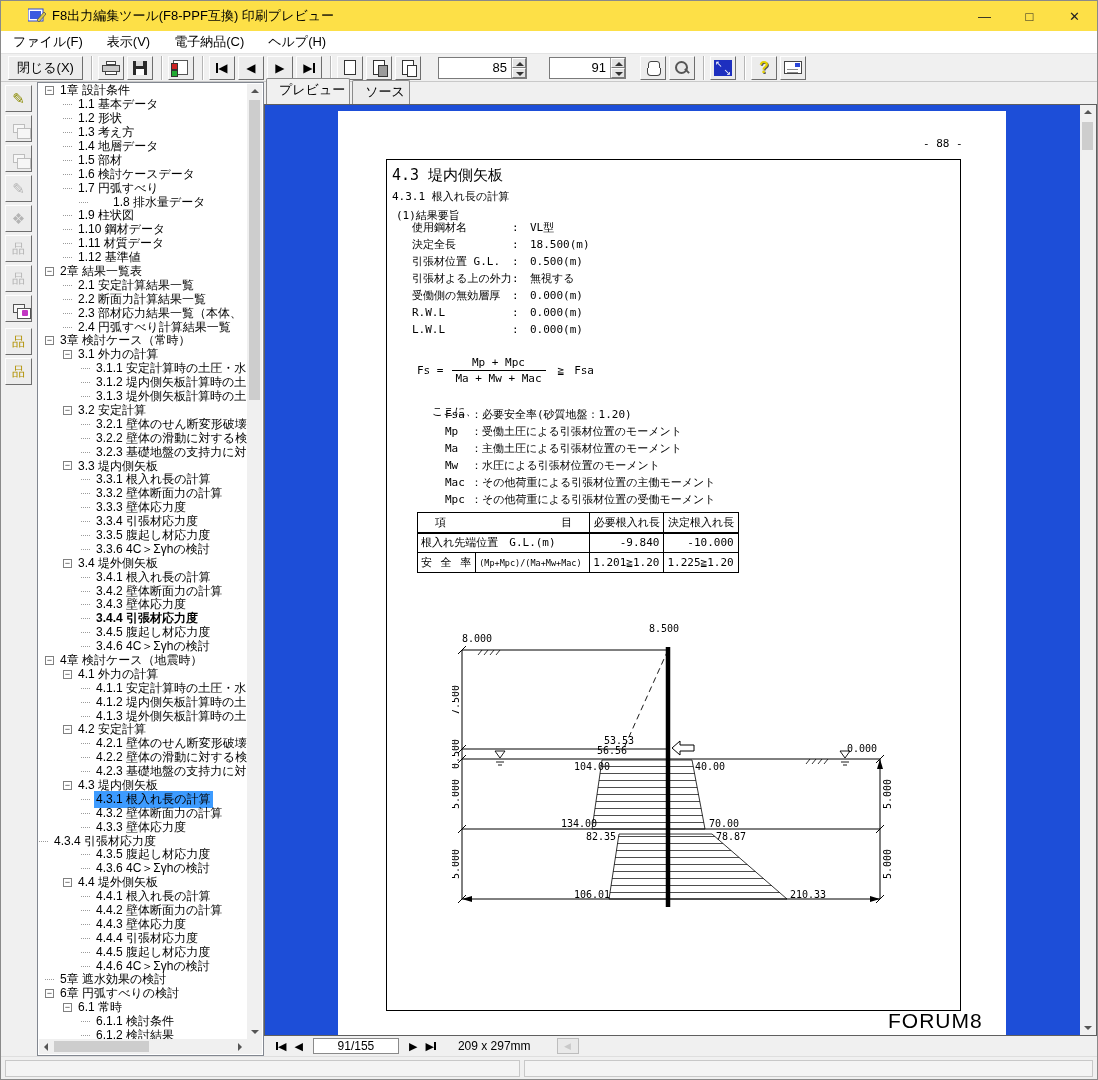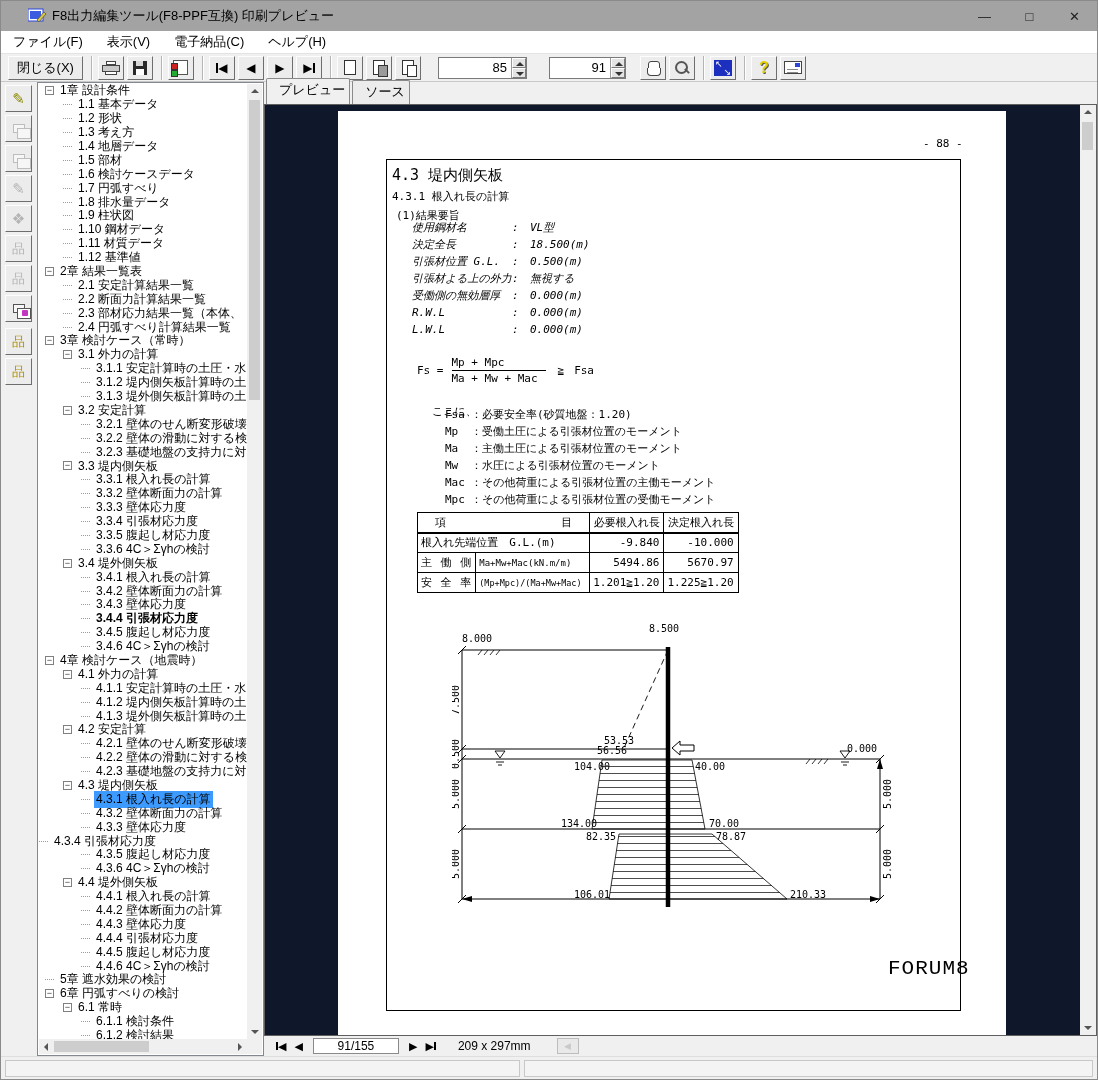--- a/index.html
+++ b/index.html
@@ -1,20 +1,20 @@
 <!DOCTYPE html>
 <html><head>
 <meta charset="utf-8">
 <style>
   * { margin:0; padding:0; box-sizing:border-box; }
   html,body { width:1098px; height:1080px; }
   body { position:relative; background:#f0f0f0; font-family:"Liberation Sans",sans-serif; color:#000; overflow:hidden; border:1px solid #8a8a8a; }
 
   
-  .titlebar{position:absolute;left:0;top:0;right:0;height:30px;background:#a3a3a3;display:flex;align-items:center;}
+  .titlebar{position:absolute;left:0;top:0;right:0;height:30px;background:#fde047;display:flex;align-items:center;}
   .appicon{margin-left:27px;width:18px;height:16px;position:relative;flex:0 0 auto;}
   .title-text{margin-left:6px;font-size:13px;}
   .wincontrols{margin-left:auto;display:flex;height:30px;}
   .winbtn{width:45px;height:30px;display:flex;align-items:center;justify-content:center;font-size:13px;color:#222;}
   
   .menubar{position:absolute;left:0;top:30px;right:0;height:22px;background:#fff;display:flex;align-items:center;font-size:13px;}
   .menuitem{padding:2px 12px;}
   
   .toolbar{position:absolute;left:0;top:52px;right:0;height:29px;background:#f0f0f0;border-top:1px solid #e3e3e3;border-bottom:1px solid #c9c9c9;display:flex;align-items:center;padding-left:7px;}
   .tbtn{height:24px;min-width:26px;background:#ececec;border:1px solid;border-color:#fdfdfd #6e6e6e #6e6e6e #fdfdfd;display:flex;align-items:center;justify-content:center;margin-right:3px;font-size:13px;}
@@ -83,39 +83,39 @@
   .sb-down::after{border-top-color:#555;top:6px;}
   .sb-left::after{border-right-color:#555;left:1px;}
   .sb-right::after{border-left-color:#555;left:6px;}
   .sb-thumb-v{position:absolute;left:2px;width:11px;background:#cdcdcd;}
   .sb-thumb-h{height:11px;margin-top:2px;background:#cdcdcd;}
   
   .rightpanel{position:absolute;left:263px;top:81px;right:0;bottom:23px;}
   .tabs{position:absolute;left:2px;top:0;height:22px;display:flex;align-items:flex-end;}
   .tab{border:1px solid #8a8a8a;border-bottom:none;background:#ececec;font-size:13px;padding:2px 4px 3px 12px;margin-right:2px;border-radius:2px 2px 0 0;}
   .tab.active{background:#f0f0f0;padding-bottom:5px;position:relative;z-index:2;}
-  .preview{position:absolute;left:0;top:22px;right:0;bottom:20px;background:#0f172a;border:1px solid #5f5f5f;overflow:hidden;}
+  .preview{position:absolute;left:0;top:22px;right:0;bottom:20px;background:#1d4ed8;border:1px solid #5f5f5f;overflow:hidden;}
   .pv-vscroll{position:absolute;top:0;right:0;bottom:0;width:16px;background:#f0f0f0;}
   .pv-vscroll .sb-arrow{position:absolute;left:0;}
   
   .page{position:absolute;left:73px;top:6px;width:668px;height:926px;background:#fff;font-family:"DejaVu Sans Mono","DejaVu Sans",monospace;}
   .pageno{position:absolute;left:585px;top:26px;font-size:11px;}
   .contentbox{position:absolute;left:48px;top:48px;width:575px;height:852px;border:1px solid #000;}
-  .forum8{position:absolute;left:550px;top:846px;font-family:Liberation Mono, monospace;font-size:21px;letter-spacing:1px;}
+  .forum8{position:absolute;left:550px;top:898px;font-family:Liberation Sans, sans-serif;font-size:21px;letter-spacing:1px;}
   .doc-h1{position:absolute;left:5px;top:6px;font-size:15px;}
   .doc-h2{position:absolute;left:5px;top:29px;font-size:11px;}
   .doc-h3{position:absolute;left:9px;top:48px;font-size:11px;}
   .kvlist{position:absolute;left:25px;top:59px;font-size:11px;line-height:17px;}
-  .kvrow{display:flex;font-style:italic;}
+  .kvrow{display:flex;}
   .kvrow .k{width:100px;flex:0 0 auto;}
   .kvrow .c{width:10px;flex:0 0 auto;}
   .kvrow .v{padding-left:8px;}
   .checknote{position:absolute;left:12px;top:178px;font-size:11px;white-space:nowrap;}
   .formula{position:absolute;left:30px;top:196px;display:flex;align-items:center;font-size:11px;}
-  .frac{display:flex;flex-direction:column;align-items:flex-start;margin:0 8px;}
+  .frac{display:flex;flex-direction:column;align-items:center;margin:0 8px;}
   .frac .bar{width:100%;border-top:1px solid #000;margin:1px 0;}
   .rel{margin:0 10px 0 4px;}
   .wherelbl{position:absolute;left:45px;top:244px;font-size:11px;text-align:center;}
   .deflist{position:absolute;left:58px;top:246px;font-size:11px;line-height:17px;}
   .defrow{display:flex;}
   .defrow .sym{width:26px;flex:0 0 auto;}
   
   .rtable{position:absolute;left:30px;top:352px;border-collapse:collapse;table-layout:fixed;font-size:11px;}
   .rtable th,.rtable td{border:1px solid #000;height:20px;padding:0 3px;font-weight:normal;overflow:hidden;white-space:nowrap;}
   .rtable .hdr th{border-bottom:2px solid #000;}
@@ -305,21 +305,21 @@
         <span class="tlbl">1.5 部材</span>
       </div>
       <div class="trow" style="padding-left: 24px;">
         <span class="tdash"></span>
         <span class="tlbl">1.6 検討ケースデータ</span>
       </div>
       <div class="trow" style="padding-left: 24px;">
         <span class="tdash"></span>
         <span class="tlbl">1.7 円弧すべり</span>
       </div>
-      <div class="trow" style="padding-left: 24px;">
+      <div class="trow" style="padding-left: 40px; gap: 19px;">
         <span class="tdash"></span>
         <span class="tlbl">1.8 排水量データ</span>
       </div>
       <div class="trow" style="padding-left: 24px;">
         <span class="tdash"></span>
         <span class="tlbl">1.9 柱状図</span>
       </div>
       <div class="trow" style="padding-left: 24px;">
         <span class="tdash"></span>
         <span class="tlbl">1.10 鋼材データ</span>
@@ -687,26 +687,20 @@
                 </th>
             <th class="ctr">必要根入れ長</th>
             <th class="ctr">決定根入れ長</th>
           </tr>
           <tr>
             <td colspan="2">根入れ先端位置　G.L.(m)</td>
             <td class="num">-9.840</td>
             <td class="num">-10.000</td>
           </tr>
           <tr>
-            <td class="k">主 働 側</td>
-            <td class="f">Ma+Mw+Mac(kN.m/m)</td>
-            <td class="num">5494.86</td>
-            <td class="num">5670.97</td>
-          </tr>
-          <tr>
             <td class="k">安 全 率</td>
             <td class="f" style="font-size:8.5px;">(Mp+Mpc)/(Ma+Mw+Mac)</td>
             <td class="num">1.201≧1.20</td>
             <td class="num">1.225≧1.20</td>
           </tr>
         </tbody>
           </table>
 
         <svg class="diagram" viewBox="0 0 445 302" width="445" height="302">
           <defs>

